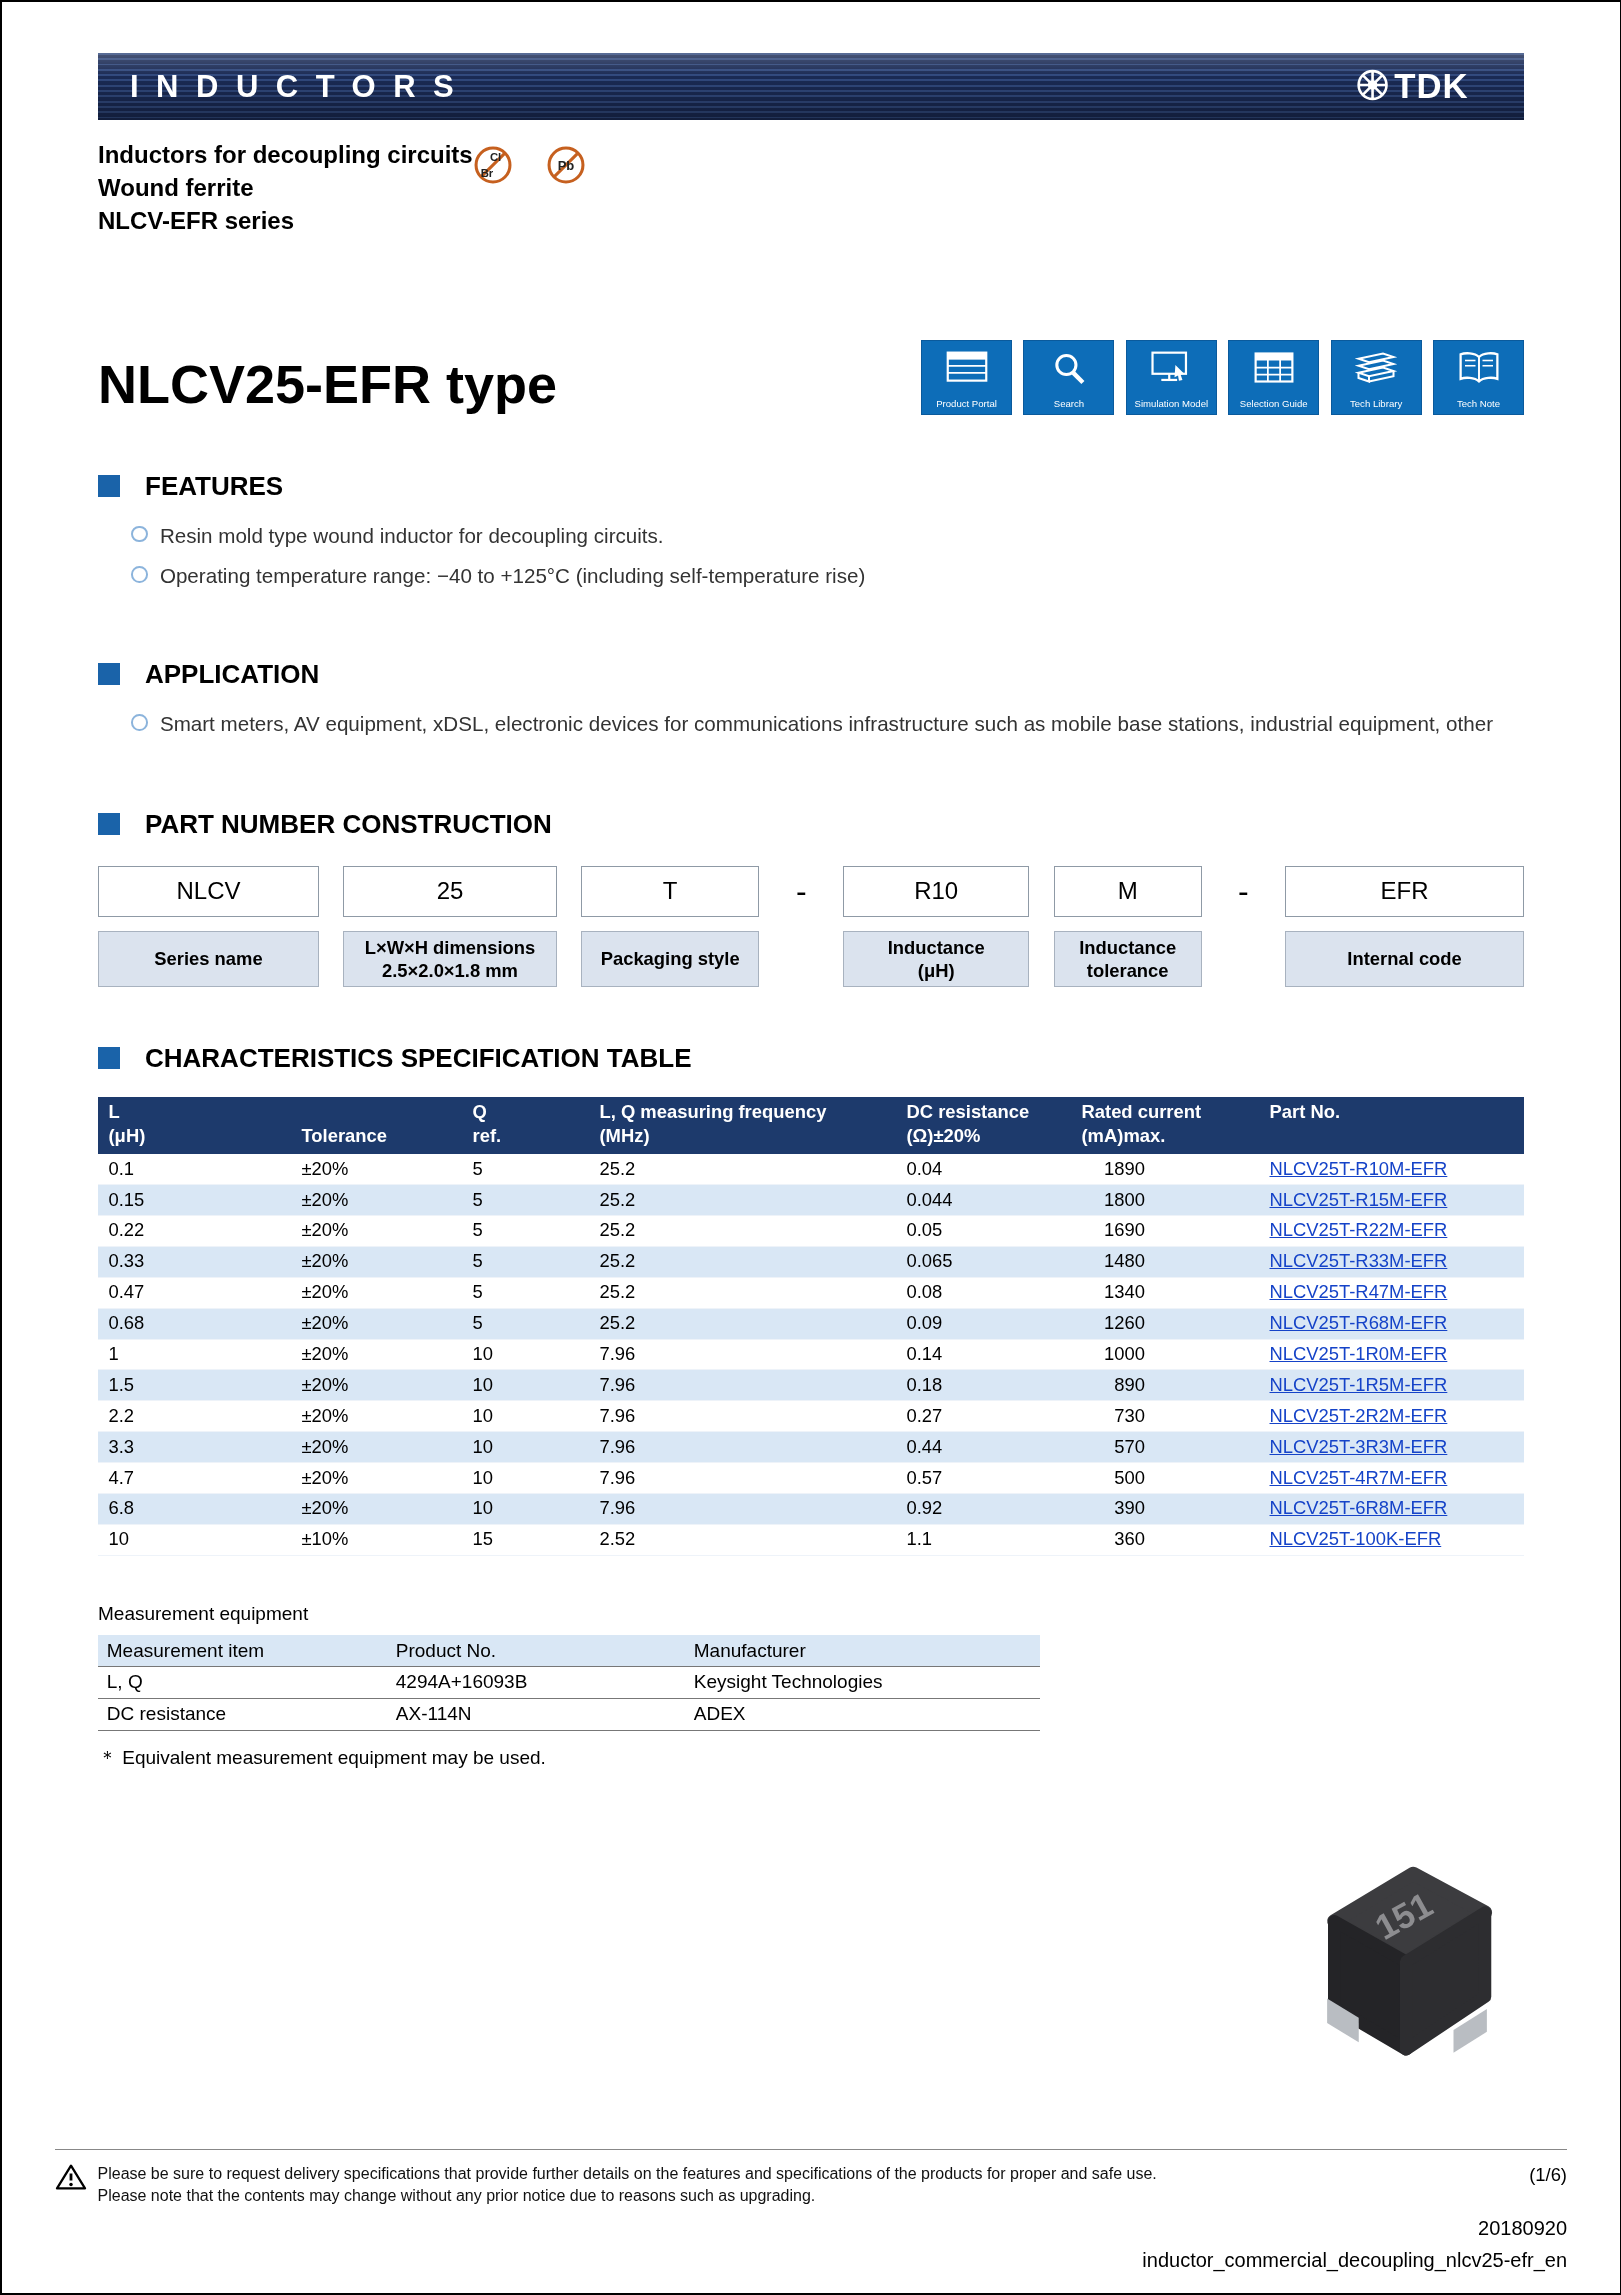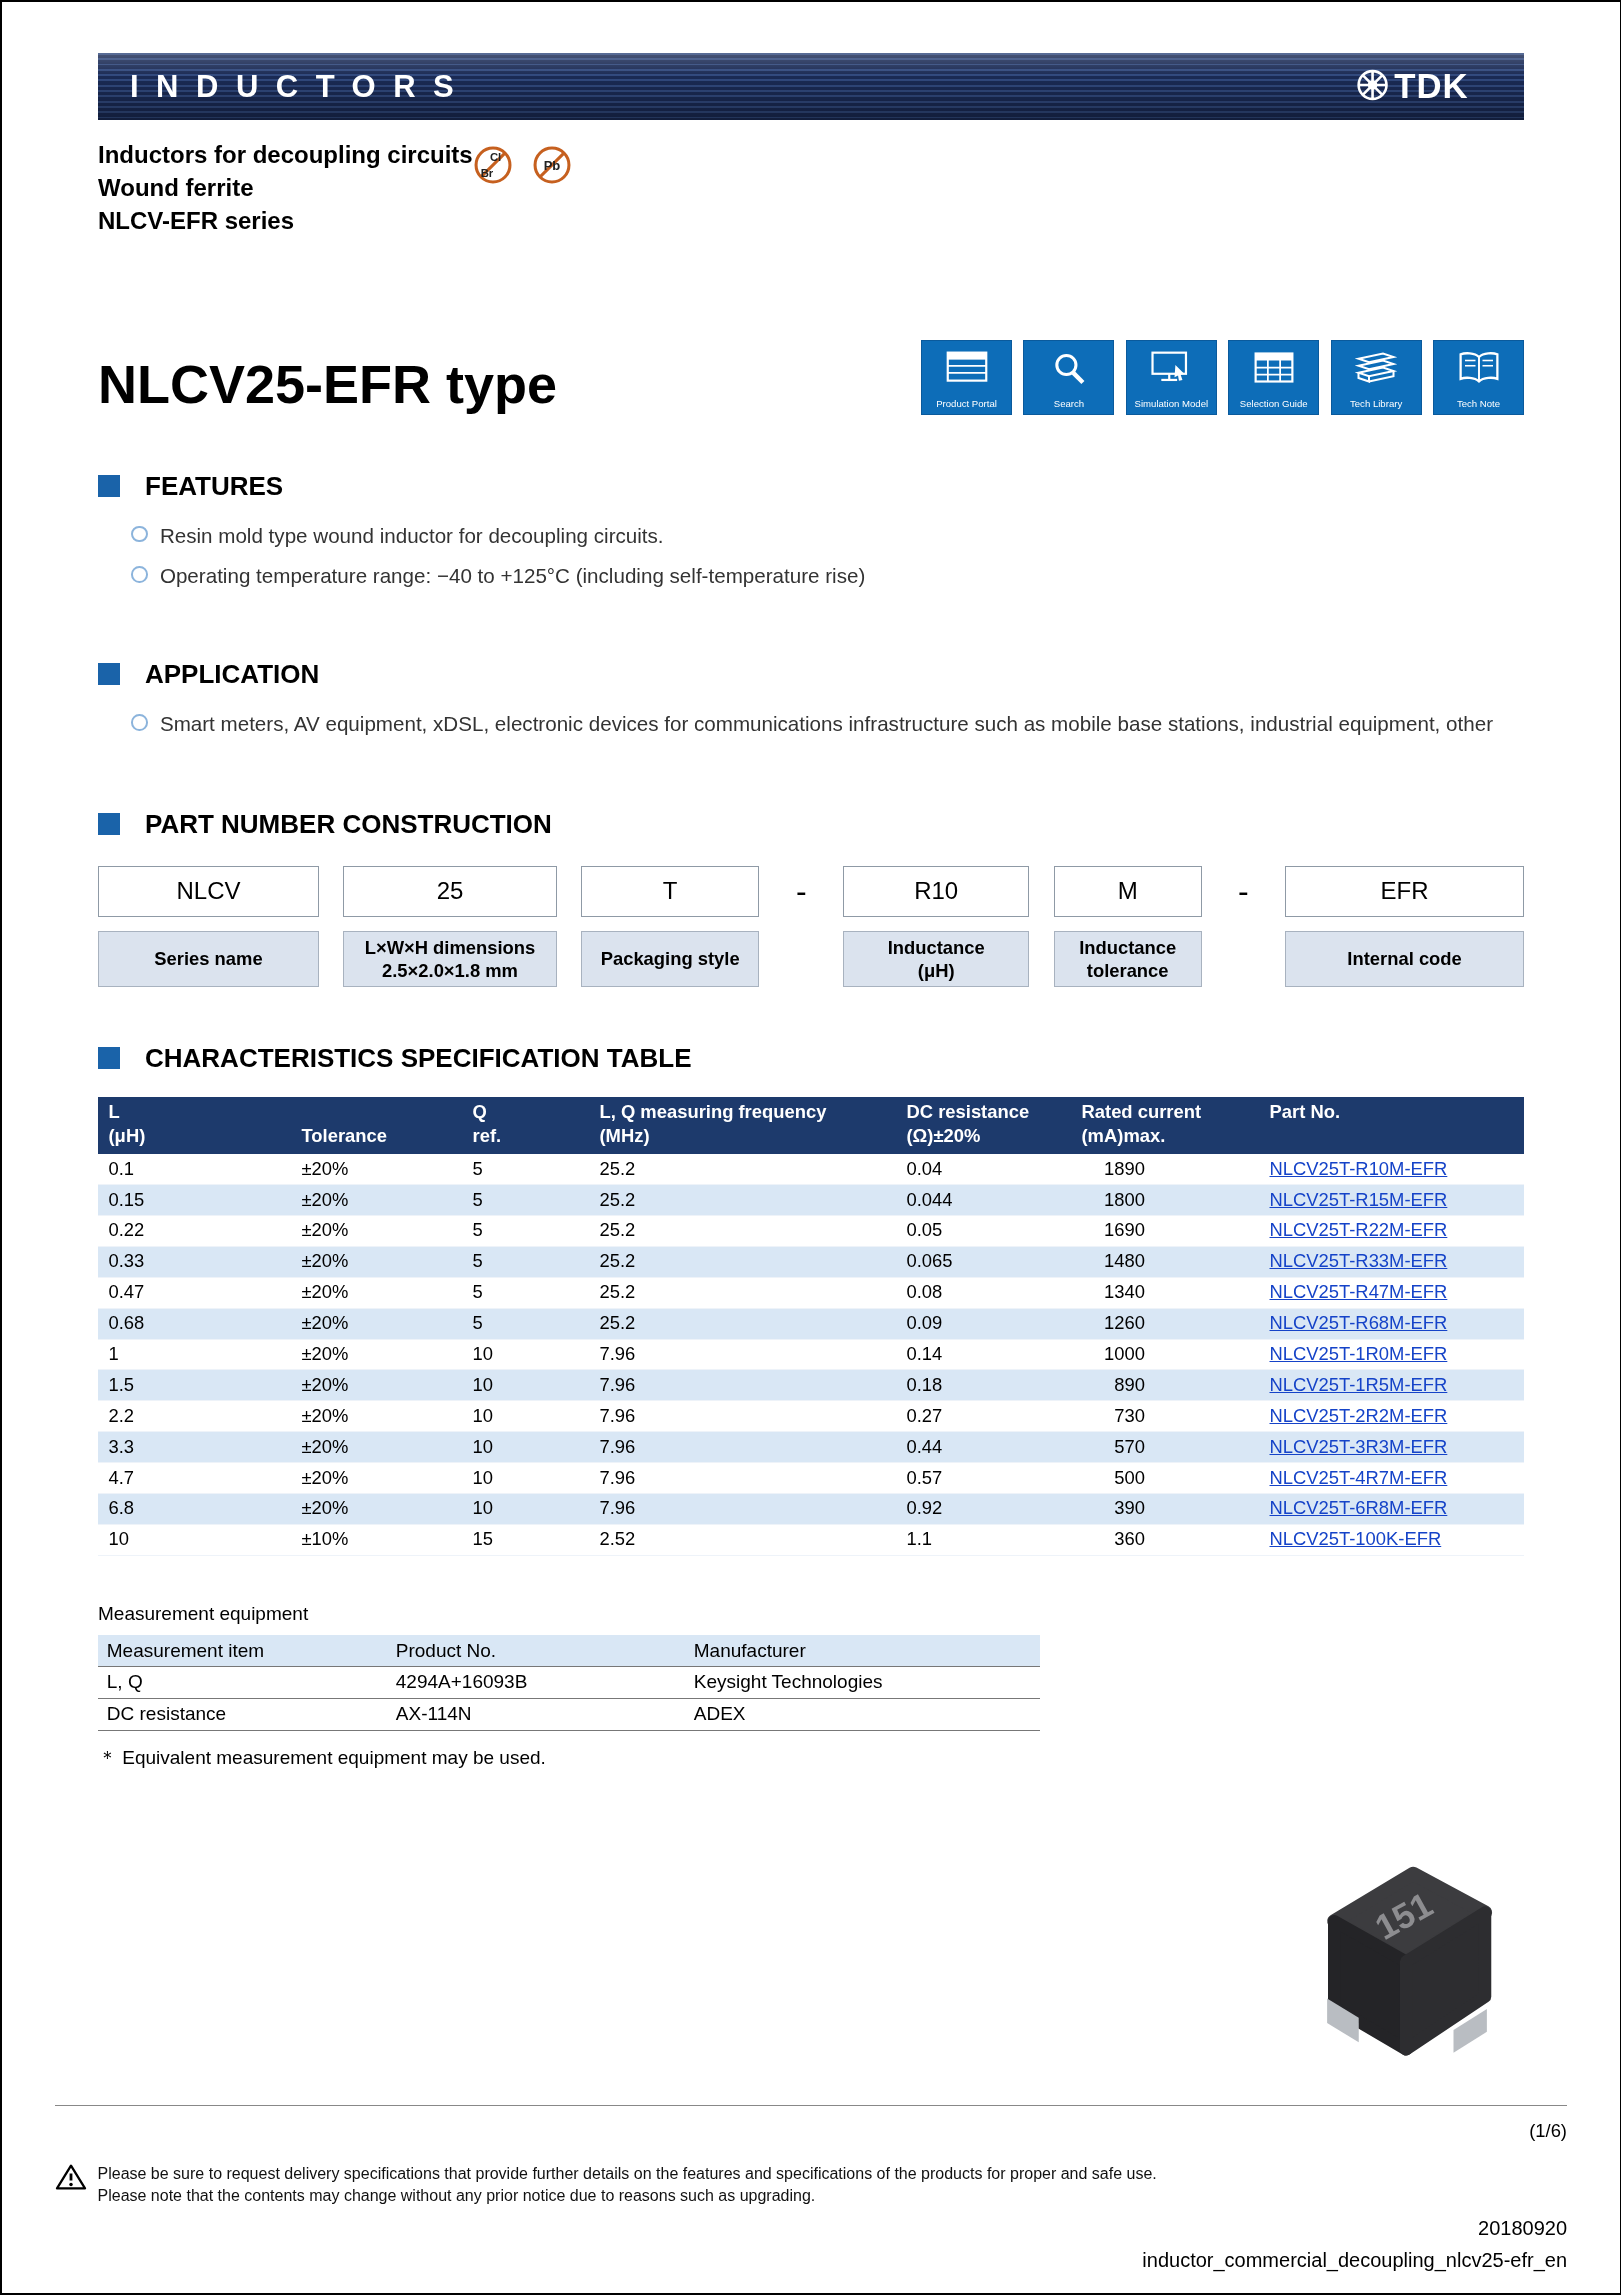--- a/index.html
+++ b/index.html
@@ -16,21 +16,21 @@
 
   
   .bar{margin-top:51px;height:67px;display:flex;align-items:center;justify-content:space-between;
        padding:0 32px;
        background-image:linear-gradient(180deg,rgba(255,255,255,.20) 0%,rgba(255,255,255,0) 35%,rgba(0,0,0,.30) 100%),
                         repeating-linear-gradient(180deg,#30487c 0px,#30487c 1.8px,#1a2a54 1.8px,#1a2a54 5.3px);}
   .bar-title{color:#fff;font-size:31px;font-weight:bold;letter-spacing:17.5px;}
 
   .subhead{display:flex;margin-top:17.5px;}
   .subtitle div{font-size:24px;font-weight:bold;line-height:33px;}
-  .badges{display:flex;gap:19px;margin-top:7px;margin-right:12.3px;}
+  .badges{display:flex;gap:33px;margin-top:7px;margin-right:12.3px;}
 
   
   .title-row{display:flex;justify-content:space-between;align-items:flex-end;margin-top:103px;}
   h1{margin:0;font-size:54px;font-weight:bold;}
   .toolbar{display:flex;gap:11.4px;}
   .tool{width:91px;height:75px;background:var(--button_blue);border:0.9px solid #0a5a9c;
         display:flex;flex-direction:column;align-items:center;justify-content:flex-end;
         padding-bottom:4.4px;cursor:pointer;position:relative;}
   .tool-icon{position:absolute;top:9.6px;left:0;right:0;display:flex;justify-content:center;}
   .tool-label{color:#fff;font-size:9.6px;white-space:nowrap;}
@@ -70,21 +70,21 @@
   .meas th{background:var(--row_alt);font-weight:normal;text-align:left;padding:4.4px 8.8px;border-bottom:0.9px solid #777;}
   .meas td{padding:4.4px 8.8px;border-bottom:0.9px solid #777;}
   .meas-note{margin-top:14px;font-size:19px;}
 
   
   .product{position:absolute;top:1856px;right:112px;}
 
   
   .footer{position:absolute;left:53px;right:53px;bottom:21px;}
   .notice{display:flex;justify-content:space-between;align-items:flex-start;border-top:1.3px solid #888;padding-top:12.3px;}
-  .notice-left{display:flex;gap:10.5px;align-items:flex-start;margin-top:44px;}
+  .notice-left{display:flex;gap:10.5px;align-items:flex-start;}
   .notice-text{font-size:16px;line-height:1.38;color:#111;}
   .page-num{font-size:18.4px;margin-top:1.8px;white-space:nowrap;}
   .date{text-align:right;font-size:20px;margin-top:10.5px;}
   .docid{text-align:right;font-size:20px;margin-top:8.8px;}
 </style>
 </head>
 <body>
 
 <div class="page">
   <div class="inner">

